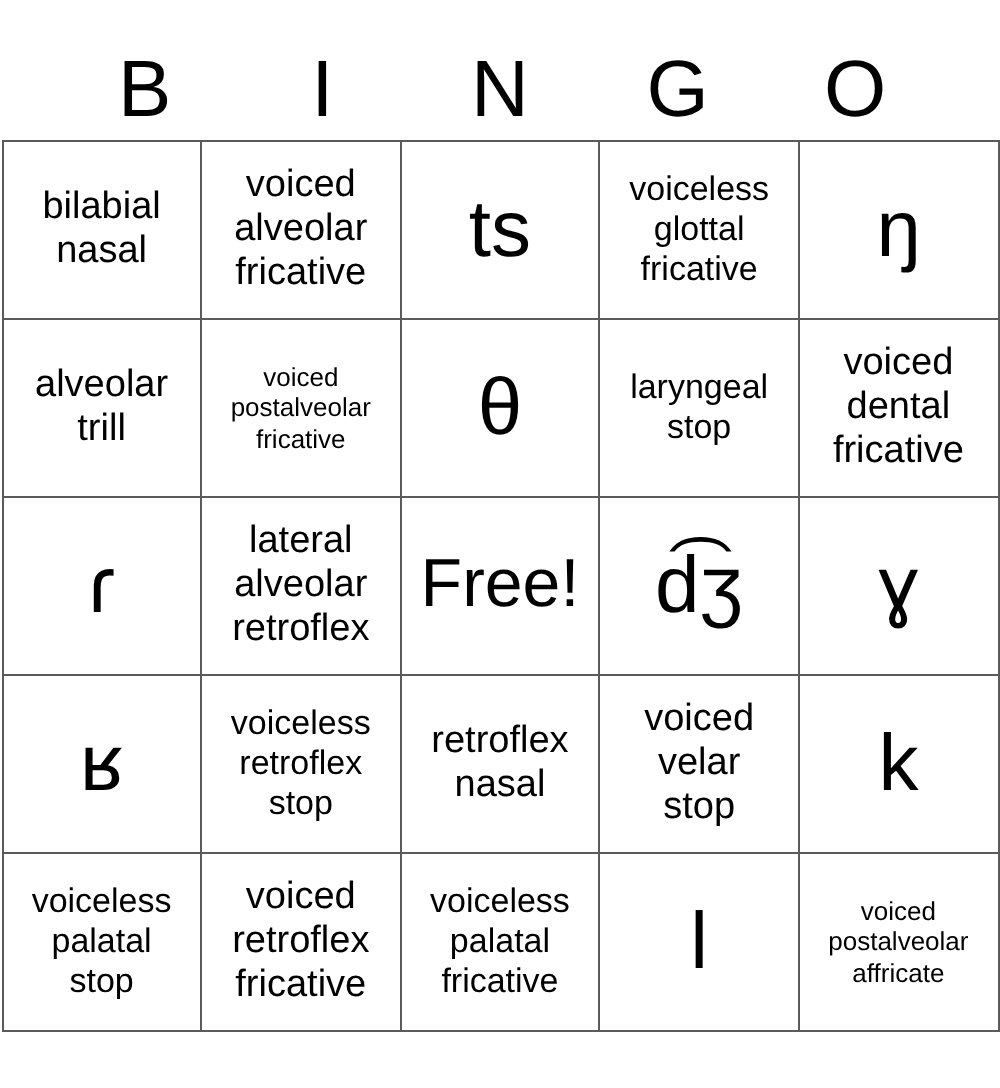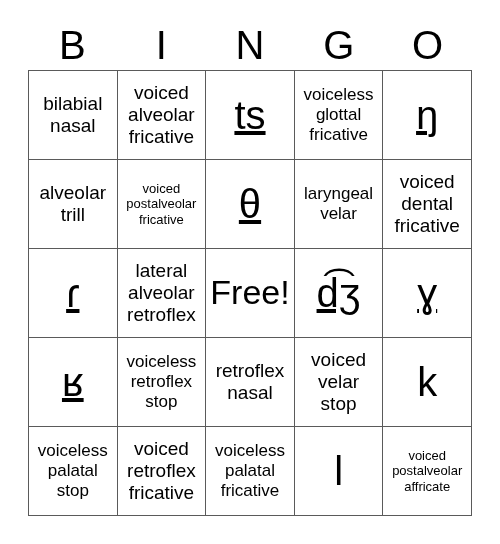--- a/index.html
+++ b/index.html
@@ -37,21 +37,21 @@
     font-size: 40px;
     line-height: 46px;
     font-weight: 400;
     letter-spacing: 0;
     color: #000;
     font-family: "Liberation Sans", sans-serif;
   }
 
   
   .grid {
-    width: 444px;
+    width: 499px;
     margin: 0 auto;
     border-collapse: collapse;
     table-layout: fixed;
   }
   .grid td {
     border: 1px solid #5a5a5a;
     width: 20%;
     height: 89px;
     text-align: center;
     vertical-align: middle;
@@ -73,21 +73,20 @@
   }
   .t-word-md {
     font-size: 17px;
     line-height: 1.17;
     border-radius: 12px;
   }
   .t-sym {             
     font-size: 40px;
     line-height: 1.0;
     font-family: "DejaVu Sans", sans-serif;
-    text-decoration: underline;
   }
   .t-sym-sans {
     font-size: 40px;
     line-height: 1.0;
     font-family: "Liberation Sans", sans-serif;
   }
   .t-free {
     font-size: 34px;
     line-height: 1.0;
     font-family: "Liberation Sans", sans-serif;
@@ -145,21 +144,21 @@
         <td class="t-word-sm">
             <span class="cell-inner">voiced
 postalveolar
 fricative</span>
           </td>
         <td class="t-sym">
             <span class="cell-inner">θ</span>
           </td>
         <td class="t-word-md">
             <span class="cell-inner">laryngeal
-velar</span>
+stop</span>
           </td>
         <td class="t-word">
             <span class="cell-inner">voiced
 dental
 fricative</span>
           </td>
       </tr>
 
       <tr>
         <td class="t-sym">

